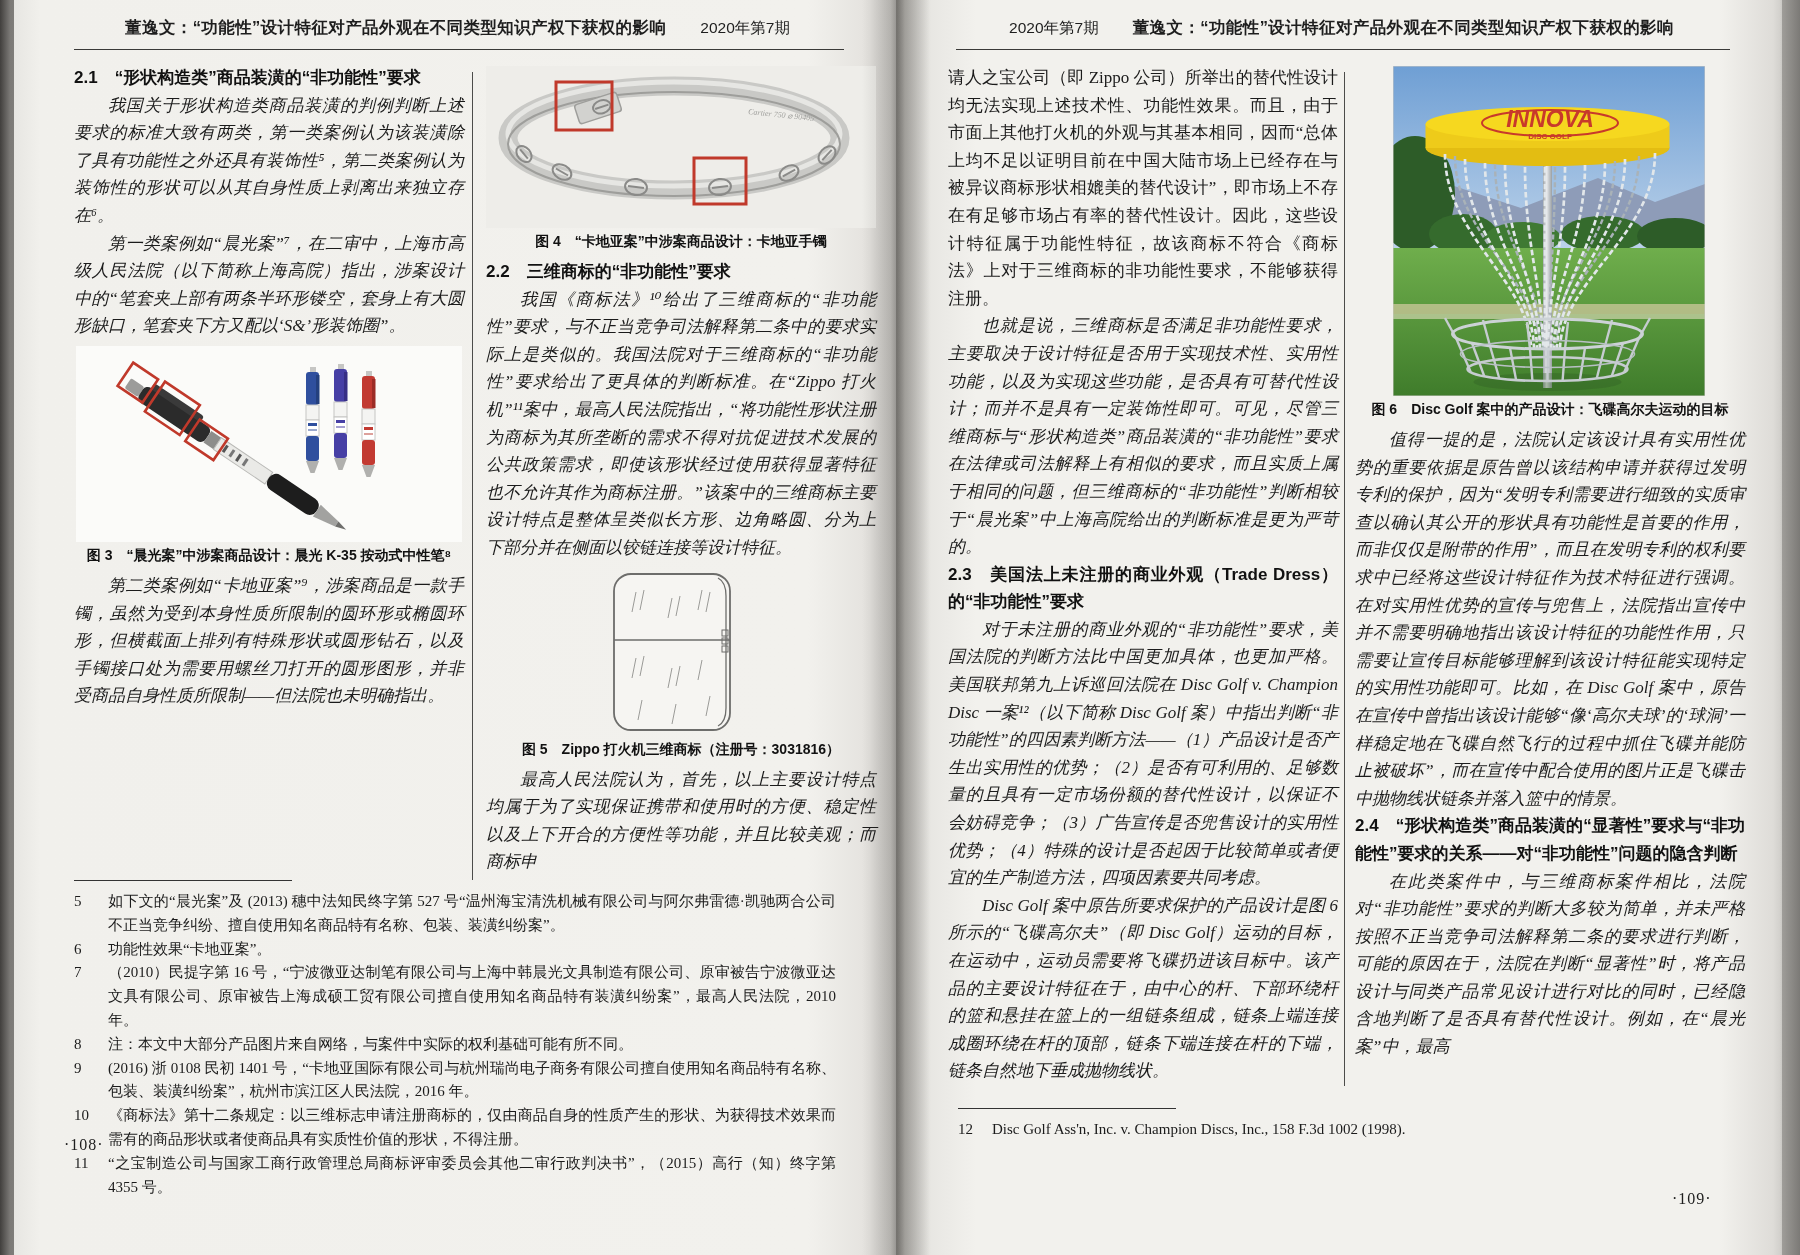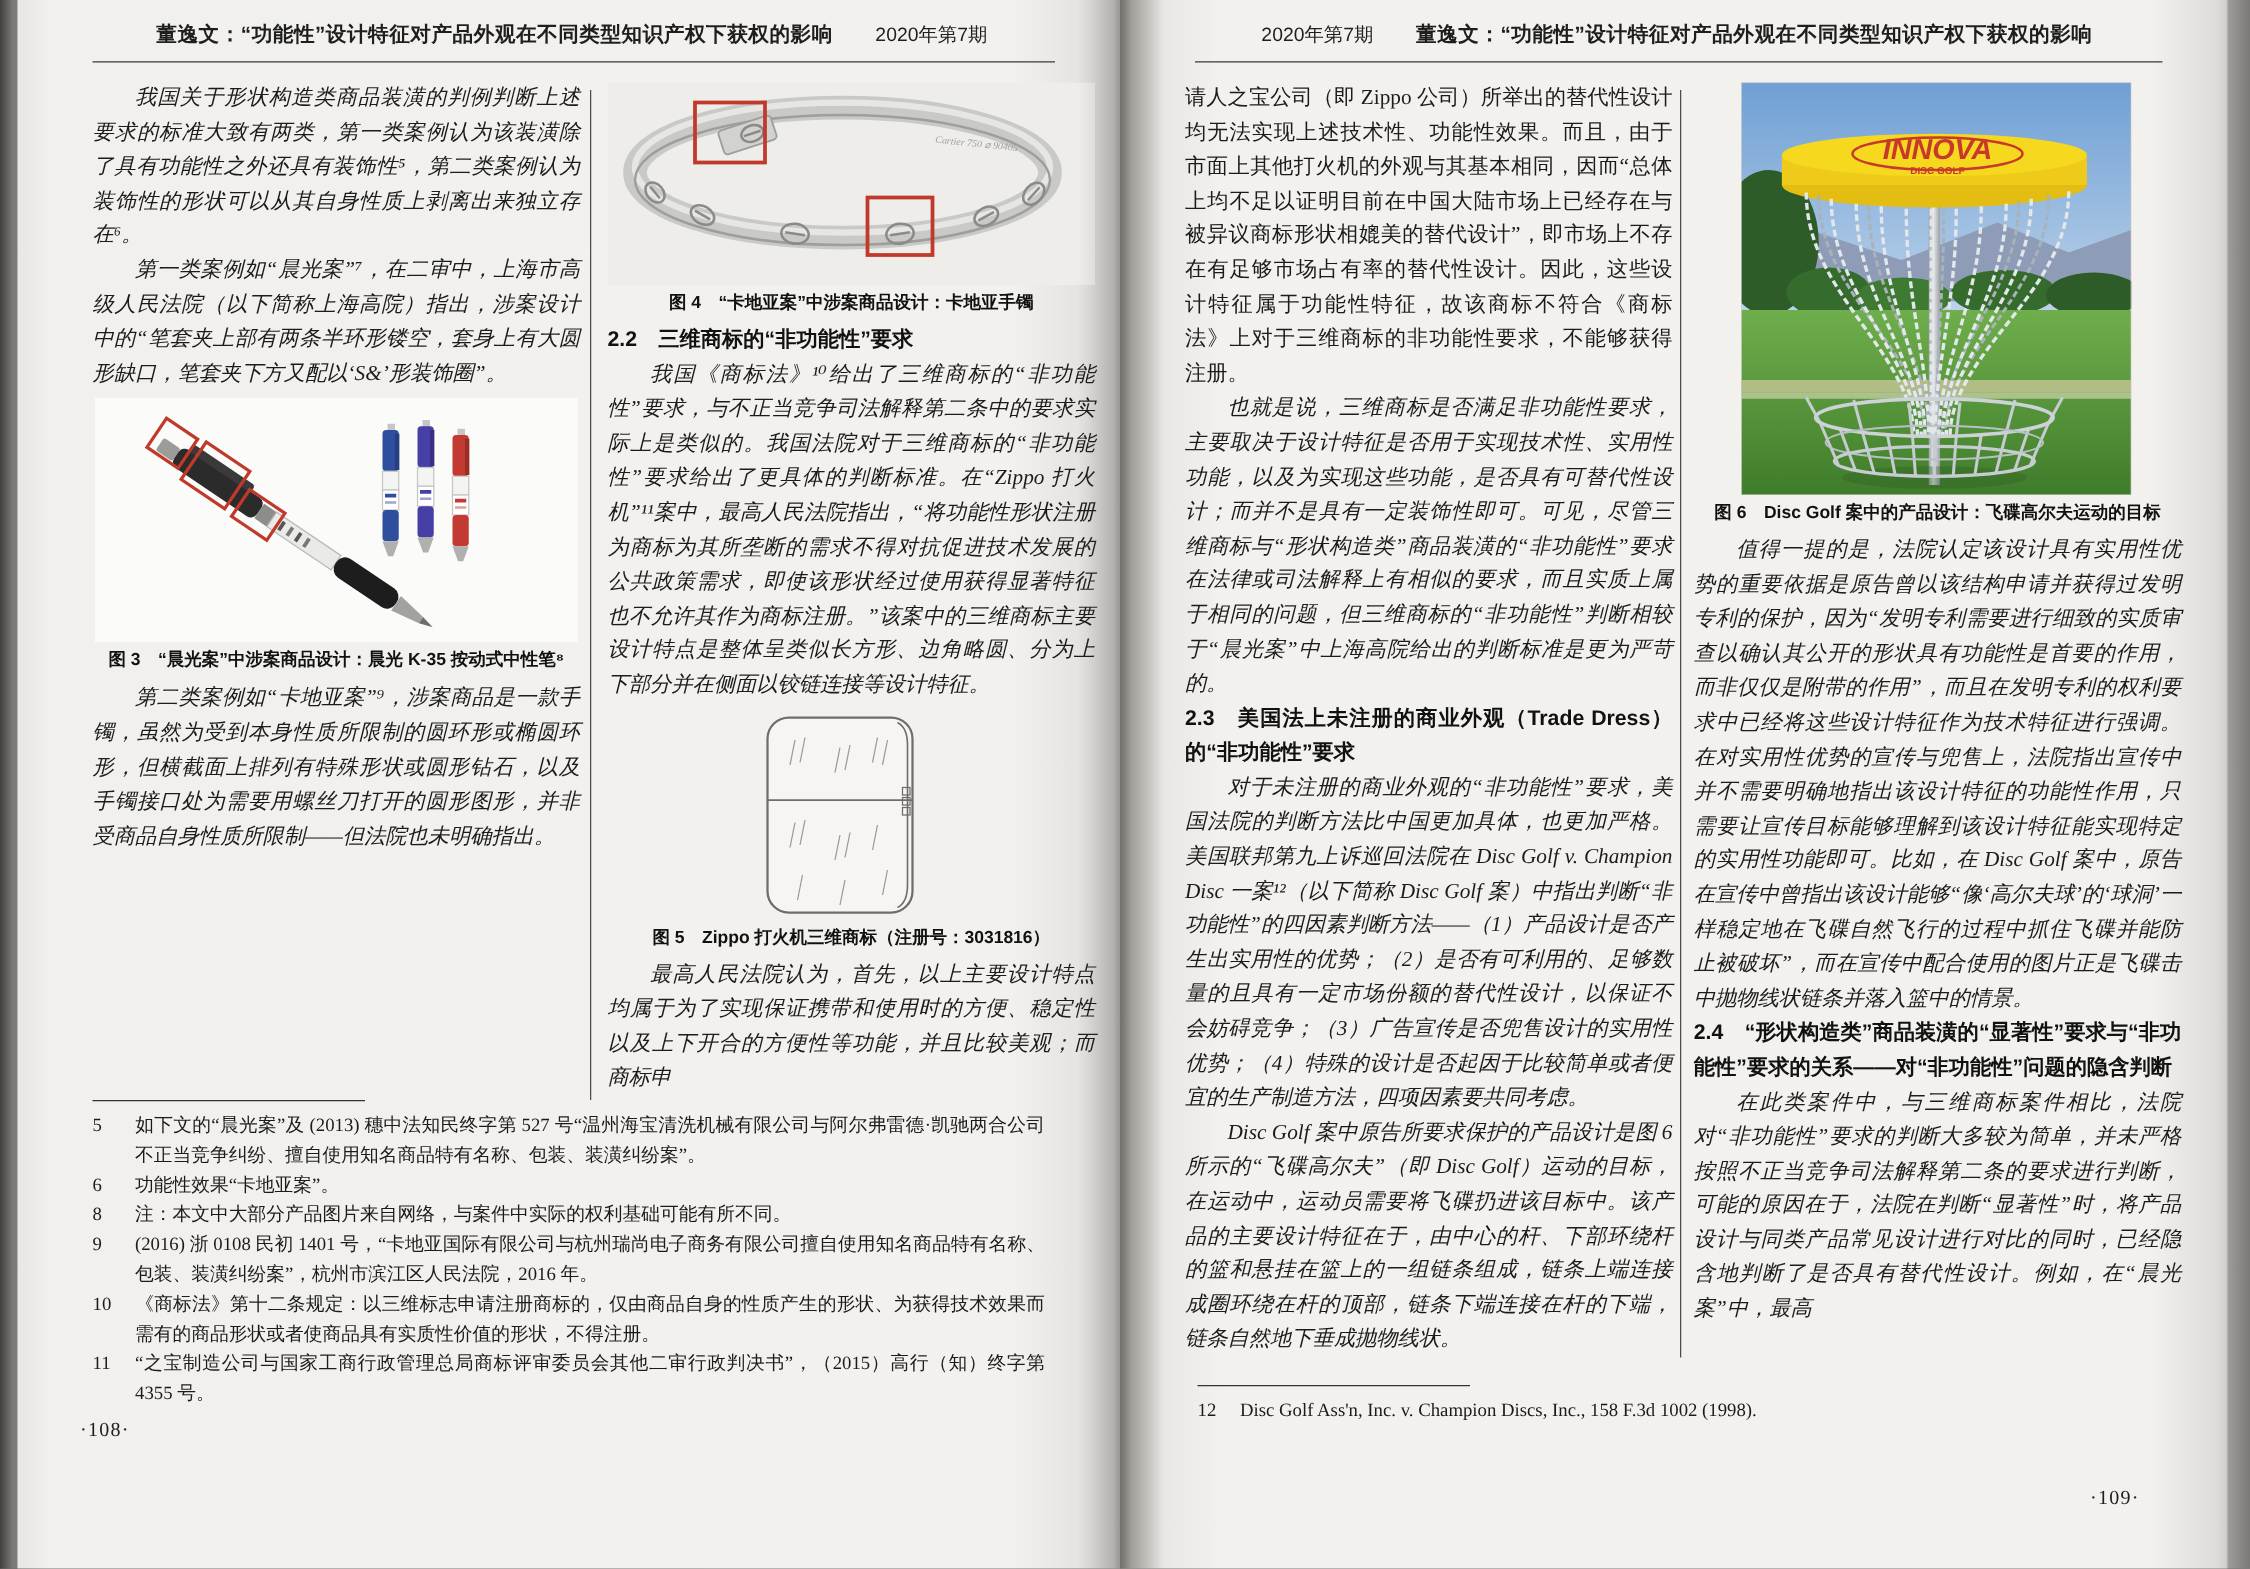--- a/index.html
+++ b/index.html
@@ -57,20 +57,21 @@
 
   <div class="page lp">
     <div class="rh">
       <span class="rh-title">董逸文：“功能性”设计特征对产品外观在不同类型知识产权下获权的影响</span>
       <span class="rh-issue">2020年第7期</span>
     </div>
     <div class="rh-rule"></div>
     <div class="divider"></div>
 
     <div class="col c1">
+      <h3 class="sec">2.1　“形状构造类”商品装潢的“非功能性”要求</h3>
       <p class="body ind">我国关于形状构造类商品装潢的判例判断上述要求的标准大致有两类，第一类案例认为该装潢除了具有功能性之外还具有装饰性⁵，第二类案例认为装饰性的形状可以从其自身性质上剥离出来独立存在⁶。</p>
       <p class="body ind">第一类案例如“晨光案”⁷，在二审中，上海市高级人民法院（以下简称上海高院）指出，涉案设计中的“笔套夹上部有两条半环形镂空，套身上有大圆形缺口，笔套夹下方又配以‘S&amp;’形装饰圈”。</p>
 
       <div class="figure">
         <svg width="390" height="196" viewBox="0 0 390 196">
           <rect x="2" y="0" width="386" height="196" fill="#fbfbf9"></rect>
 
           <g transform="translate(60,28) rotate(34)">
             <rect x="0" y="5" width="16" height="12" rx="2" fill="#9c9c9a"></rect>
             <rect x="16" y="2" width="80" height="18" rx="6" fill="#2b2b2b"></rect>
@@ -214,20 +215,21 @@
       </div>
       <div class="figcap">图 5　Zippo 打火机三维商标（注册号：3031816）</div>
 
       <p class="body ind">最高人民法院认为，首先，以上主要设计特点均属于为了实现保证携带和使用时的方便、稳定性以及上下开合的方便性等功能，并且比较美观；而商标申</p>
     </div>
 
     <div class="footnotes">
       <div class="fn-rule"></div>
       <div class="fn"><span class="fn-num">5</span><span>如下文的“晨光案”及 (2013) 穗中法知民终字第 527 号“温州海宝清洗机械有限公司与阿尔弗雷德·凯驰两合公司不正当竞争纠纷、擅自使用知名商品特有名称、包装、装潢纠纷案”。</span></div>
       <div class="fn"><span class="fn-num">6</span><span>功能性效果“卡地亚案”。</span></div>
+      <div class="fn"><span class="fn-num">7</span><span>（2010）民提字第 16 号，“宁波微亚达制笔有限公司与上海中韩晨光文具制造有限公司、原审被告宁波微亚达文具有限公司、原审被告上海成硕工贸有限公司擅自使用知名商品特有装潢纠纷案”，最高人民法院，2010 年。</span></div>
       <div class="fn"><span class="fn-num">8</span><span>注：本文中大部分产品图片来自网络，与案件中实际的权利基础可能有所不同。</span></div>
       <div class="fn"><span class="fn-num">9</span><span>(2016) 浙 0108 民初 1401 号，“卡地亚国际有限公司与杭州瑞尚电子商务有限公司擅自使用知名商品特有名称、包装、装潢纠纷案”，杭州市滨江区人民法院，2016 年。</span></div>
       <div class="fn"><span class="fn-num">10</span><span>《商标法》第十二条规定：以三维标志申请注册商标的，仅由商品自身的性质产生的形状、为获得技术效果而需有的商品形状或者使商品具有实质性价值的形状，不得注册。</span></div>
       <div class="fn"><span class="fn-num">11</span><span>“之宝制造公司与国家工商行政管理总局商标评审委员会其他二审行政判决书”，（2015）高行（知）终字第 4355 号。</span></div>
     </div>
 
     <div class="pageno">·108·</div>
   </div>
 
   <div class="page rp">

